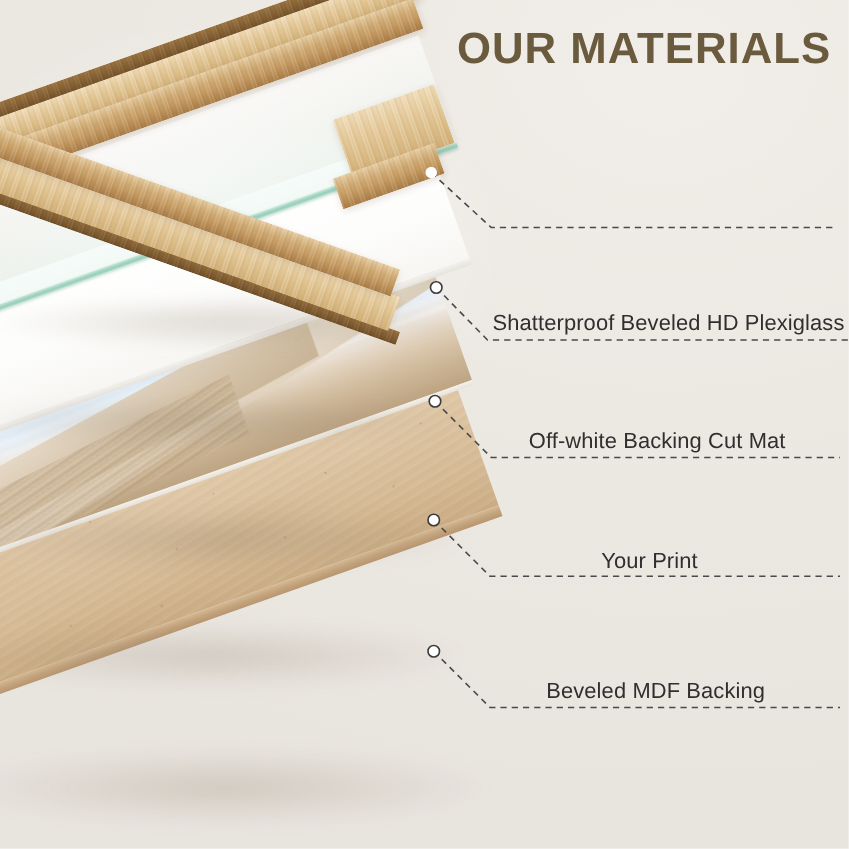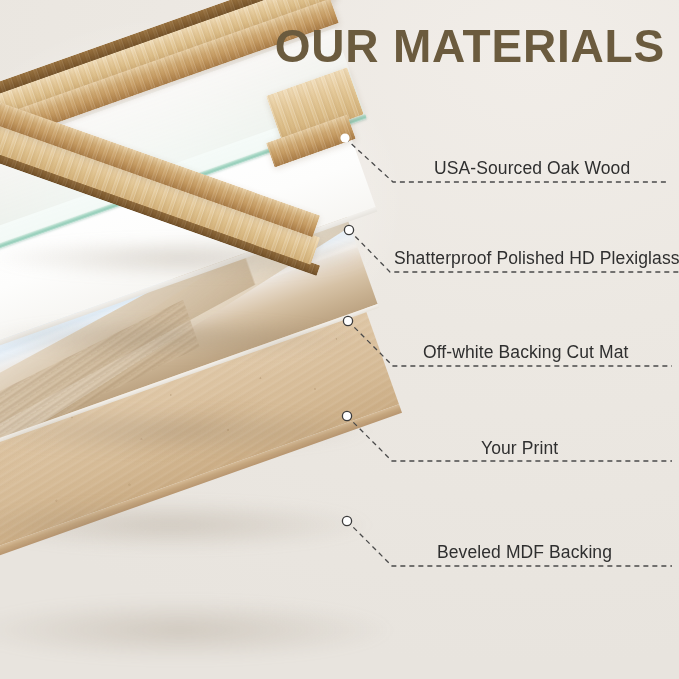--- a/index.html
+++ b/index.html
@@ -257,21 +257,21 @@
     background: radial-gradient(ellipse at center, rgba(150,135,115,0.28) 0%, rgba(150,135,115,0) 72%);
     filter: blur(6px);
     pointer-events: none;
   }
 
   
   #title {
     position: absolute;
     right: 14px;
     top: 19px;
-    font-size: 46px;
+    font-size: 35px;
     font-weight: 700;
     letter-spacing: 0.8px;
     color: #6b5b3e;
     white-space: nowrap;
     text-align: right;
     font-family: "Liberation Sans", sans-serif;
   }
 
   
   #callouts {
@@ -369,20 +369,19 @@
         </g>
       <g id="callout-markers">
           <circle cx="345" cy="138" r="4.6" fill="#ffffff" stroke="none" stroke-width="0"></circle>
           <circle cx="349" cy="230" r="4.6" fill="#ffffff" stroke="#3c3c3c" stroke-width="1.3"></circle>
           <circle cx="348" cy="321" r="4.6" fill="#ffffff" stroke="#3c3c3c" stroke-width="1.3"></circle>
           <circle cx="347" cy="416" r="4.6" fill="#ffffff" stroke="#3c3c3c" stroke-width="1.3"></circle>
           <circle cx="347" cy="521" r="4.6" fill="#ffffff" stroke="#3c3c3c" stroke-width="1.3"></circle>
         </g>
     </svg>
 
-    <div class="callout-label" style="left: 434px; top: 158px;">USA-Sourced Oak Wood</div>
-    <div class="callout-label" style="left: 394px; top: 248px;">Shatterproof Polished HD Plexiglass</div>
+    <div class="callout-label" style="left: 394px; top: 248px;">Shatterproof Beveled HD Plexiglass</div>
     <div class="callout-label" style="left: 423px; top: 342px;">Off-white Backing Cut Mat</div>
     <div class="callout-label" style="left: 481px; top: 438px;">Your Print</div>
     <div class="callout-label" style="left: 437px; top: 542px;">Beveled MDF Backing</div>
   </div>
 
 </div>
 
 </body></html>

